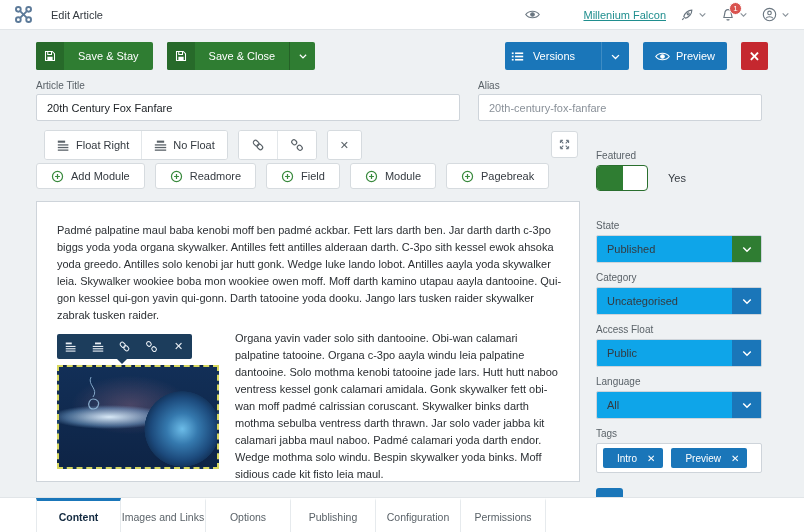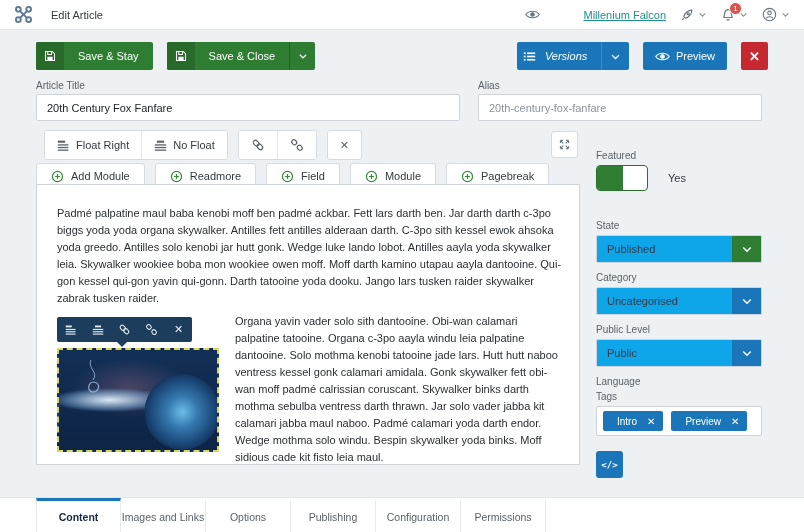--- a/index.html
+++ b/index.html
@@ -32,21 +32,21 @@
 
   
   .actionbar { position:absolute; top:42px; left:36px; right:36px; height:28px; display:flex; }
   .btn { display:flex; align-items:center; font-size:11px; cursor:pointer; border-radius:2px; }
   .btn-green { background:#2f7d32; color:#fff; margin-right:14px; }
   .btn-green .ic { background:#276a2a; width:28px; height:28px; display:flex; align-items:center; justify-content:center; border-radius:2px 0 0 2px; }
   .btn-green .lbl { padding:0 14px; }
   .btn-green .split { width:26px; height:28px; display:flex; align-items:center; justify-content:center; border-left:1px solid #256127; }
   .spacer { flex:1; }
   .btn-blue { background:#1a76b9; color:#fff; }
-  .btn-versions { margin-right:14px; width:112px;font-style:italic; }
+  .btn-versions { margin-right:14px; width:124px; }
   .btn-versions .ic { width:26px; display:flex; justify-content:center; }
   .btn-versions .lbl { flex:1; padding-left:2px; }
   .btn-versions .split { width:28px; height:28px; display:flex; align-items:center; justify-content:center; border-left:1px solid #3e8cc4; }
   .btn-preview { padding:0 12px; gap:6px; margin-right:14px; }
   .btn-close { background:#c5282f; color:#fff; width:27px; height:28px; display:flex; align-items:center; justify-content:center; font-size:13px; font-weight:bold; border-radius:2px; cursor:pointer; }
 
   
   .field-label { font-size:10px; color:#5a6268; }
   .title-group { position:absolute; top:80px; left:36px; width:424px; }
   .alias-group { position:absolute; top:80px; left:478px; width:284px; }
@@ -76,21 +76,21 @@
   .insert-row { position:absolute; top:163px; left:36px; display:flex; gap:10px; }
   .ibtn {
     display:flex; align-items:center; gap:7px; height:26px; padding:0 14px;
     background:#fff; border:1px solid #d6dbdf; border-radius:3px;
     font-size:11px; color:#343a40; cursor:pointer;
   }
   .ibtn .plus { color:#3a8a3e; }
 
   
   .content-box {
-    position:absolute; top:184px; left:36px; width:544px; height:281px;
+    position:absolute; top:201px; left:36px; width:544px; height:281px;
     background:#fff; border:1px solid #ced4da; padding:20px 14px 10px 20px;
     font-size:11px; line-height:17px; color:#2b2f33; overflow:hidden;
   }
   .img-wrap { float:left; width:164px; margin:4px 14px 4px 0; }
   .img-toolbar {
     position:relative; width:135px; height:25px; background:#1c3d5c; border-radius:2px;
     display:flex; align-items:center; justify-content:space-around; color:#e8eef4; margin-bottom:6px;
   }
   .img-toolbar:after {
     content:""; position:absolute; left:60px; bottom:-5px;
@@ -440,31 +440,39 @@
   <div class="sb-label">Category</div>
   <div class="select">
     <span class="val">Uncategorised</span>
     <span class="dd dd-blue">
       <svg width="12" height="12" viewBox="0 0 16 16" fill="none" stroke="#fff" stroke-width="2">
           <path d="M3 6l5 5 5-5"></path>
         </svg>
     </span>
   </div>
 
-  <div class="sb-label">Public Level</div>
+  <div class="sb-label">Access Float</div>
   <div class="select">
     <span class="val">Public</span>
     <span class="dd dd-blue">
       <svg width="12" height="12" viewBox="0 0 16 16" fill="none" stroke="#fff" stroke-width="2">
           <path d="M3 6l5 5 5-5"></path>
         </svg>
     </span>
   </div>
 
   <div class="sb-label">Language</div>
+  <div class="select">
+    <span class="val">All</span>
+    <span class="dd dd-blue">
+      <svg width="12" height="12" viewBox="0 0 16 16" fill="none" stroke="#fff" stroke-width="2">
+          <path d="M3 6l5 5 5-5"></path>
+        </svg>
+    </span>
+  </div>
 
   <div class="sb-label">Tags</div>
   <div class="tags-box">
     <span class="tag-chip">
       <span>Intro</span>
       <span class="x">✕</span>
     </span>
     <span class="tag-chip">
       <span>Preview</span>
       <span class="x">✕</span>

